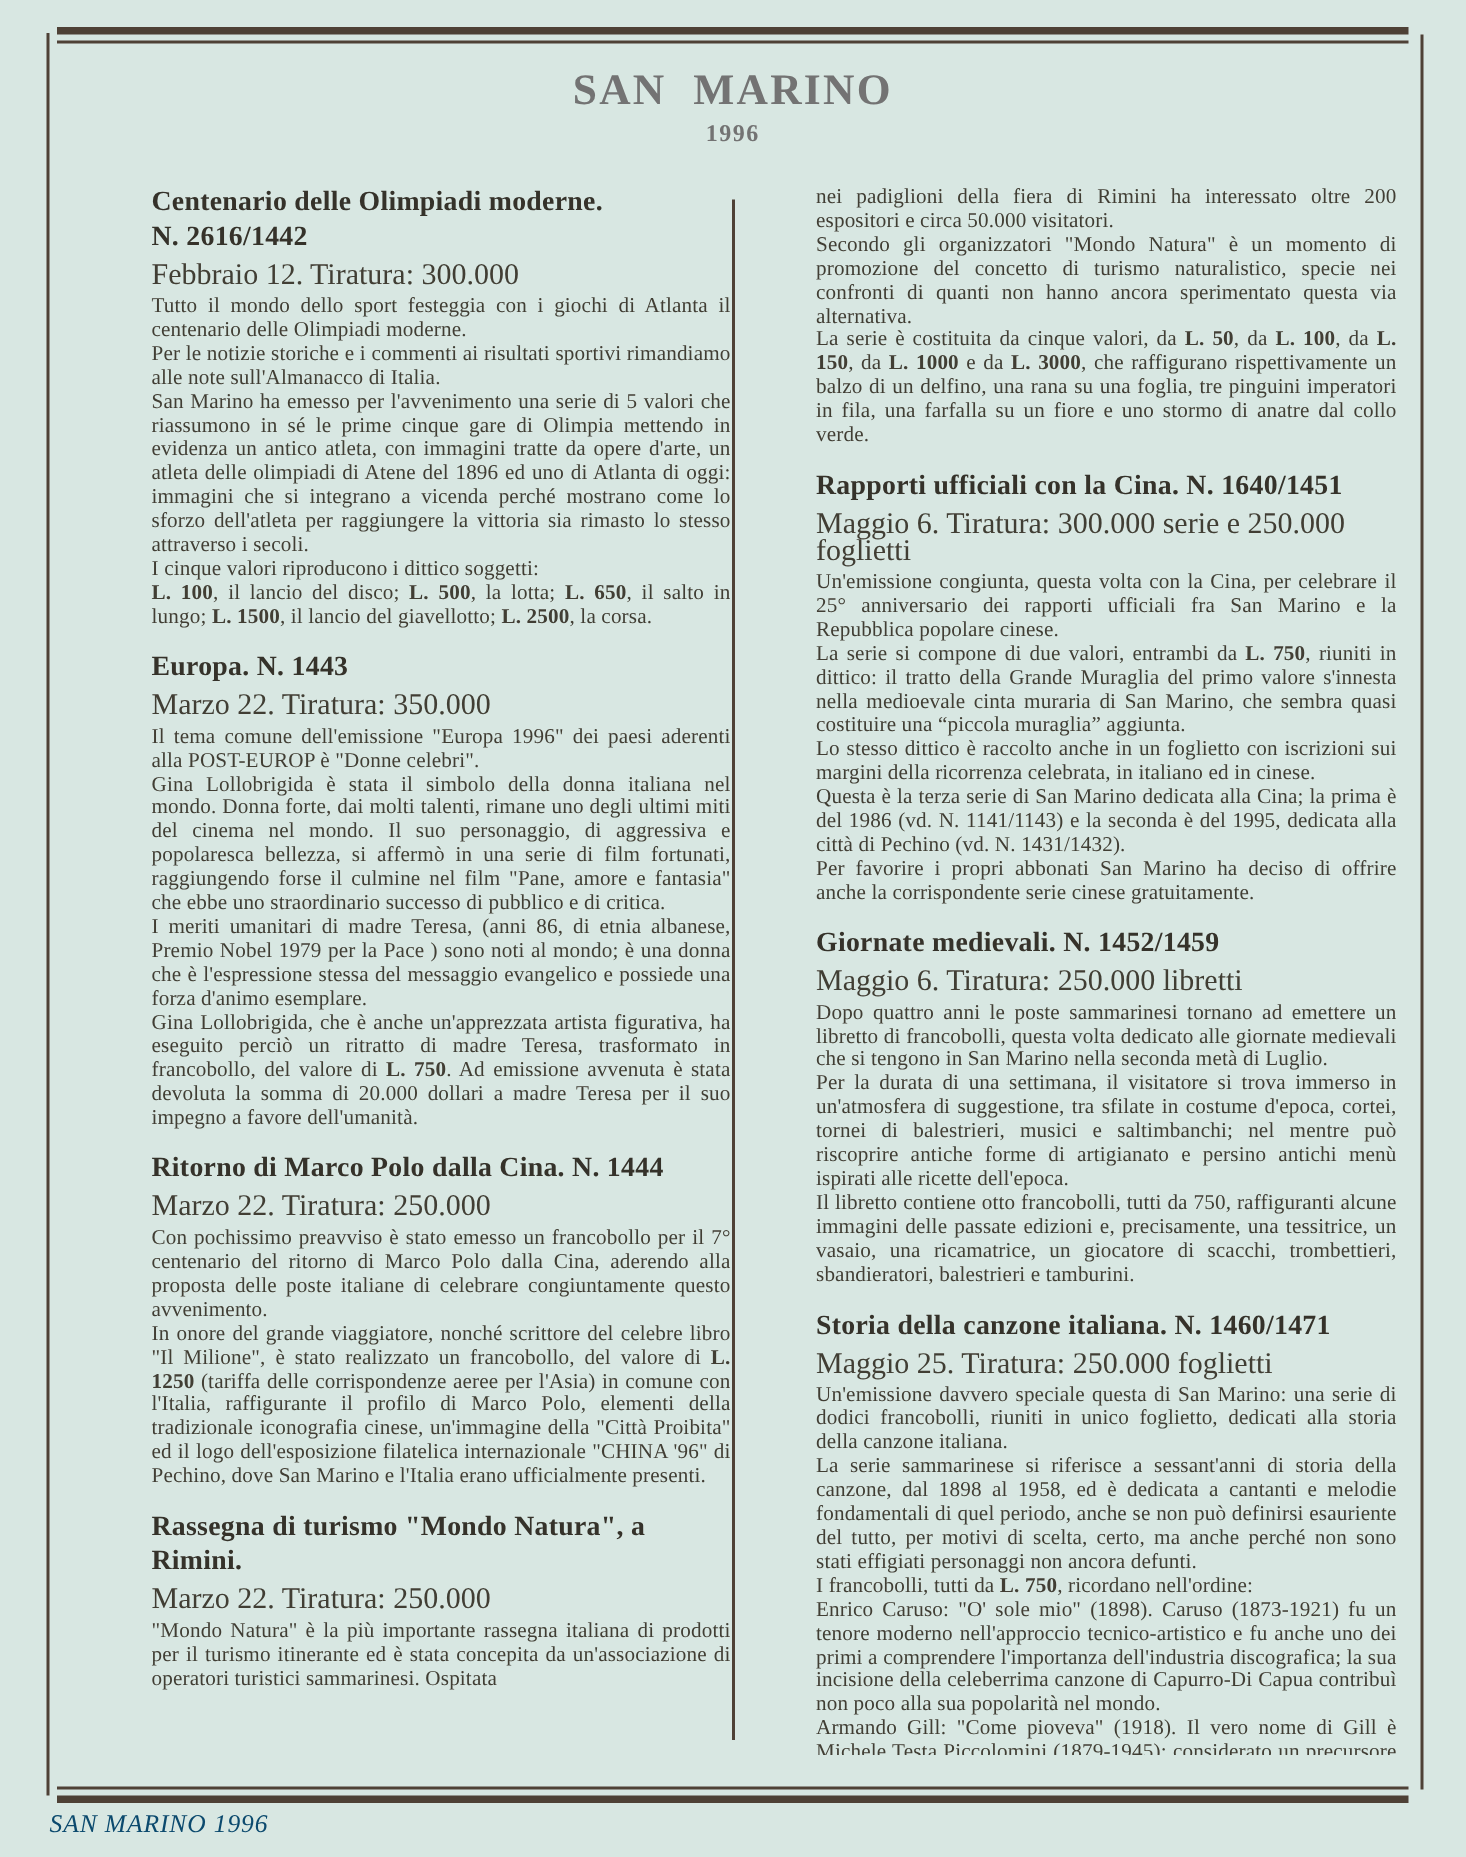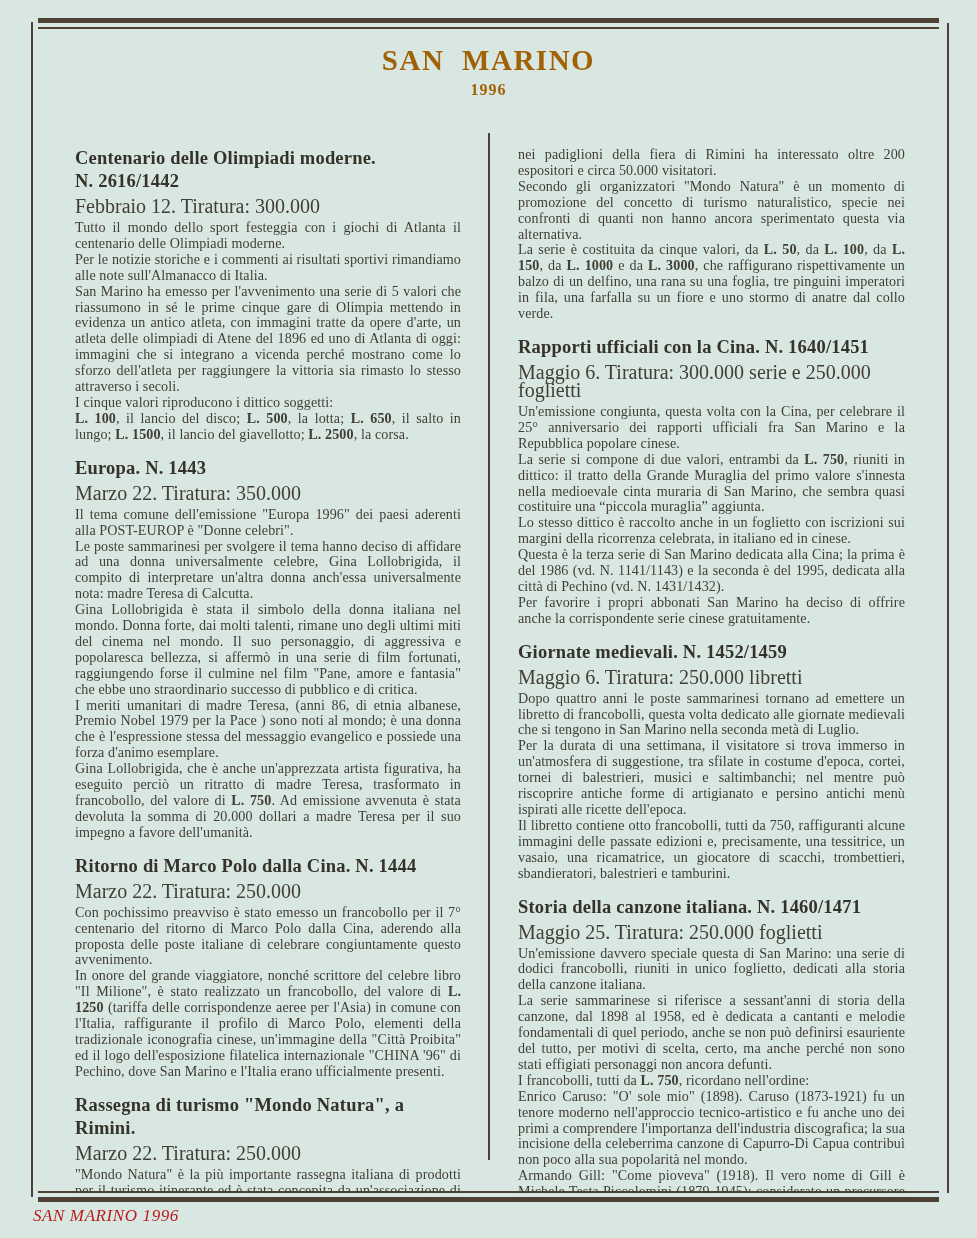--- a/index.html
+++ b/index.html
@@ -13,40 +13,40 @@
   .page{position:absolute;inset:0;}
   .rule{position:absolute;background:var(--rule,#4e4136);}
   .top-thick{left:38px;top:18px;width:901px;height:5px;}
   .top-thin{left:38px;top:27px;width:901px;height:2px;}
   .bottom-thin{left:38px;top:1191px;width:901px;height:2px;}
   .bottom-thick{left:38px;top:1197px;width:901px;height:5px;}
   .vline{position:absolute;background:var(--rule,#4e4136);width:2px;}
   .vline.left{left:31px;top:22px;height:1175px;}
   .vline.right{left:947px;top:23px;height:1170px;}
   .vline.divider{left:488px;top:133px;height:1027px;width:1.5px;}
-  .title-block{position:absolute;left:38px;top:44px;width:901px;text-align:center;color:#a16207;}
+  .title-block{position:absolute;left:38px;top:44px;width:901px;text-align:center;color:#737373;}
   .t1{font-size:29px;font-weight:bold;letter-spacing:1.5px;word-spacing:9px;line-height:32px;}
   .t2{font-size:16px;font-weight:bold;letter-spacing:1px;line-height:27px;}
-  .col{position:absolute;top:147px;height:1046px;overflow:hidden;}
+  .col{position:absolute;top:124px;height:1046px;overflow:hidden;margin-left:26px;}
   .col-left{left:75px;width:386px;}
   .col-right{left:518px;width:387px;}
   .entry{margin-top:14px;}
   .entry:first-child{margin-top:0;}
   .entry h2{
     margin:0;font-size:18.5px;font-weight:bold;line-height:23px;
     letter-spacing:0.2px;color:#35322a;
   }
   .entry .dateline{margin:4px 0 5px;font-size:20px;line-height:18px;}
   .entry p.body{
     margin:0;font-size:14.1px;line-height:15.9px;text-align:justify;
     letter-spacing:0.1px;
   }
   .footer{
     position:absolute;left:33px;top:1206px;
-    font-style:italic;font-size:17px;letter-spacing:0.6px;color:#b91c1c;
+    font-style:italic;font-size:17px;letter-spacing:0.6px;color:#0c4a6e;
   }
 </style>
 </head>
 <body>
 
 <div class="page">
   <div class="rule top-thick"></div>
   <div class="rule top-thin"></div>
   <div class="vline left"></div>
   <div class="vline right"></div>
@@ -67,21 +67,20 @@
         <p class="body">Tutto il mondo dello sport festeggia con i giochi di Atlanta il centenario delle Olimpiadi moderne.</p>
         <p class="body">Per le notizie storiche e i commenti ai risultati sportivi rimandiamo alle note sull'Almanacco di Italia.</p>
         <p class="body">San Marino ha emesso per l'avvenimento una serie di 5 valori che riassumono in sé le prime cinque gare di Olimpia mettendo in evidenza un antico atleta, con immagini tratte da opere d'arte, un atleta delle olimpiadi di Atene del 1896 ed uno di Atlanta di oggi: immagini che si integrano a vicenda perché mostrano come lo sforzo dell'atleta per raggiungere la vittoria sia rimasto lo stesso attraverso i secoli.</p>
         <p class="body">I cinque valori riproducono i dittico soggetti:</p>
         <p class="body"><b>L. 100</b>, il lancio del disco; <b>L. 500</b>, la lotta; <b>L. 650</b>, il salto in lungo; <b>L. 1500</b>, il lancio del giavellotto; <b>L. 2500</b>, la corsa.</p>
       </section>
       <section class="entry">
         <h2>Europa.  N.  1443</h2>
         <p class="dateline">Marzo 22. Tiratura: 350.000</p>
         <p class="body">Il tema comune dell'emissione "Europa 1996" dei paesi aderenti alla POST-EUROP è "Donne celebri".</p>
-        <p class="body">Le poste sammarinesi per svolgere il tema hanno deciso di affidare ad una donna universalmente celebre, Gina Lollobrigida, il compito di interpretare un'altra donna anch'essa universalmente nota: madre Teresa di Calcutta.</p>
         <p class="body">Gina Lollobrigida è stata il simbolo della donna italiana nel mondo. Donna forte, dai molti talenti, rimane uno degli ultimi miti del cinema nel mondo. Il suo personaggio, di aggressiva e popolaresca bellezza, si affermò in una serie di film fortunati, raggiungendo forse il culmine nel film "Pane, amore e fantasia" che ebbe uno straordinario successo di pubblico e di critica.</p>
         <p class="body">I meriti umanitari di madre Teresa, (anni 86, di etnia albanese, Premio Nobel 1979 per la Pace ) sono noti al mondo; è una donna che è l'espressione stessa del messaggio evangelico e possiede una forza d'animo esemplare.</p>
         <p class="body">Gina Lollobrigida, che è anche un'apprezzata artista figurativa, ha eseguito perciò un ritratto di madre Teresa, trasformato in francobollo, del valore di <b>L. 750</b>. Ad emissione avvenuta è stata devoluta la somma di 20.000 dollari a madre Teresa per il suo impegno a favore dell'umanità.</p>
       </section>
       <section class="entry">
         <h2>Ritorno di Marco Polo dalla Cina.  N. 1444</h2>
         <p class="dateline">Marzo 22. Tiratura: 250.000</p>
         <p class="body">Con pochissimo preavviso è stato emesso un francobollo per il 7° centenario del ritorno di Marco Polo dalla Cina, aderendo alla proposta delle poste italiane di celebrare congiuntamente questo avvenimento.</p>
         <p class="body">In onore del grande viaggiatore, nonché scrittore del celebre libro "Il Milione", è stato realizzato un francobollo, del valore di <b>L. 1250</b> (tariffa delle corrispondenze aeree per l'Asia) in comune con l'Italia, raffigurante il profilo di Marco Polo, elementi della tradizionale iconografia cinese, un'immagine della "Città Proibita" ed il logo dell'esposizione filatelica internazionale "CHINA '96" di Pechino, dove San Marino e l'Italia  erano ufficialmente presenti.</p>
       </section>

